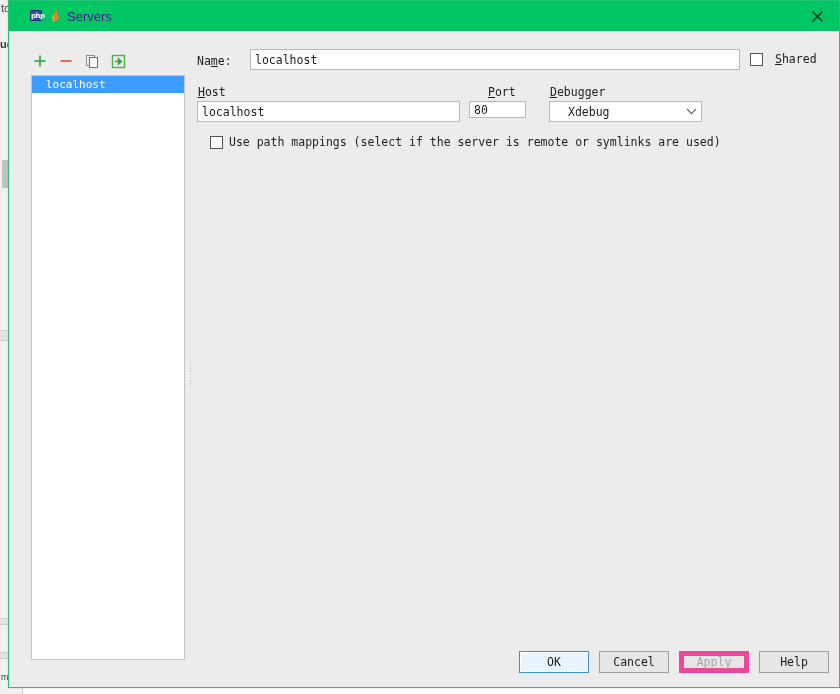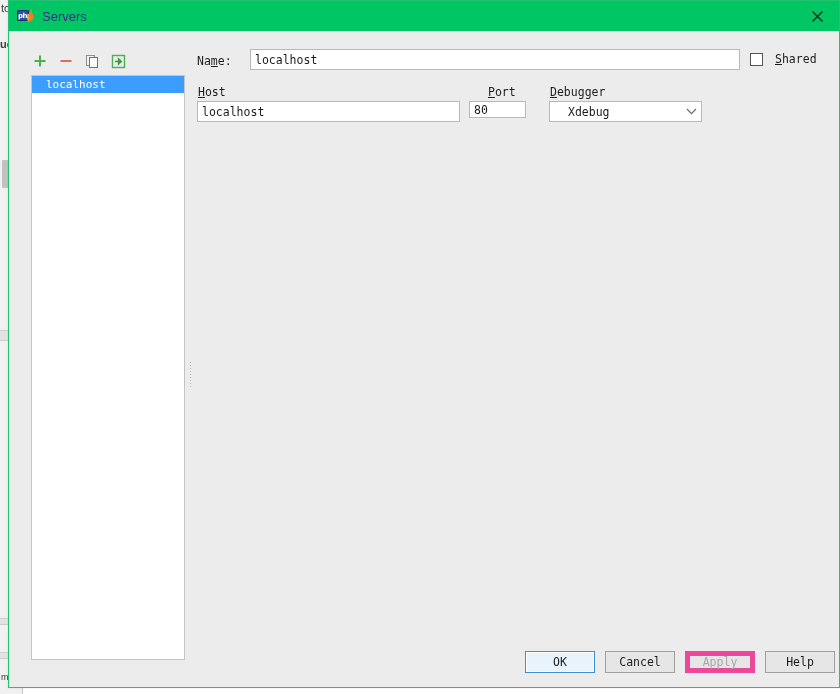--- a/index.html
+++ b/index.html
@@ -63,22 +63,22 @@
   
   #titlebar {
     position: relative;
     height: 30px;
     background: #00c764;
     display: flex;
     align-items: center;
     user-select: none;
   }
   #title-icon {
-    margin-left: 8px;
-    width: 16px; height: 16px;
+    margin-left: 21px;
+    width: 28px; height: 16px;
     position: relative;
     flex: none;
   }
   #title-icon .php-box {
     position: absolute;
     left: 0; top: 2px;
     width: 12px; height: 11px;
     background: #2b4ea2;
     border: 1px solid #17306b;
     border-radius: 1px;
@@ -275,21 +275,21 @@
     width: 13px; height: 13px;
     background: #ffffff;
     border: 1px solid #545454;
     box-sizing: border-box;
     flex: none;
   }
 
   
   #button-bar {
     position: absolute;
-    right: 4px;
+    right: 10px;
     bottom: 14px;
     display: flex;
     gap: 10px;
   }
   .btn {
     width: 70px;
     height: 22px;
     background: #e6e6e6;
     border: 1px solid #9f9f9f;
     box-sizing: border-box;
@@ -402,20 +402,24 @@
       <label class="field-label row" id="debugger-label"><span class="mn">D</span><span>ebugger</span></label>
       <div id="debugger-select">
         <span class="val">Xdebug</span>
         <span class="arrow">
           <svg width="11" height="7" viewBox="0 0 11 7">
             <path d="M1 1 L5.5 5.6 L10 1" stroke="#6a6a6a" stroke-width="1.2" fill="none"></path>
           </svg>
         </span>
       </div>
 
+      <div id="pathmap-check">
+        <span class="checkbox"></span>
+        <span class="cb-text">Use path mappings (select if the server is remote or symlinks are used)</span>
+      </div>
     </div>
 
     <div id="button-bar">
       <div class="btn default">OK</div>
       <div class="btn">Cancel</div>
       <div class="btn disabled">Apply</div>
       <div class="btn">Help</div>
     </div>
 
   </div>

